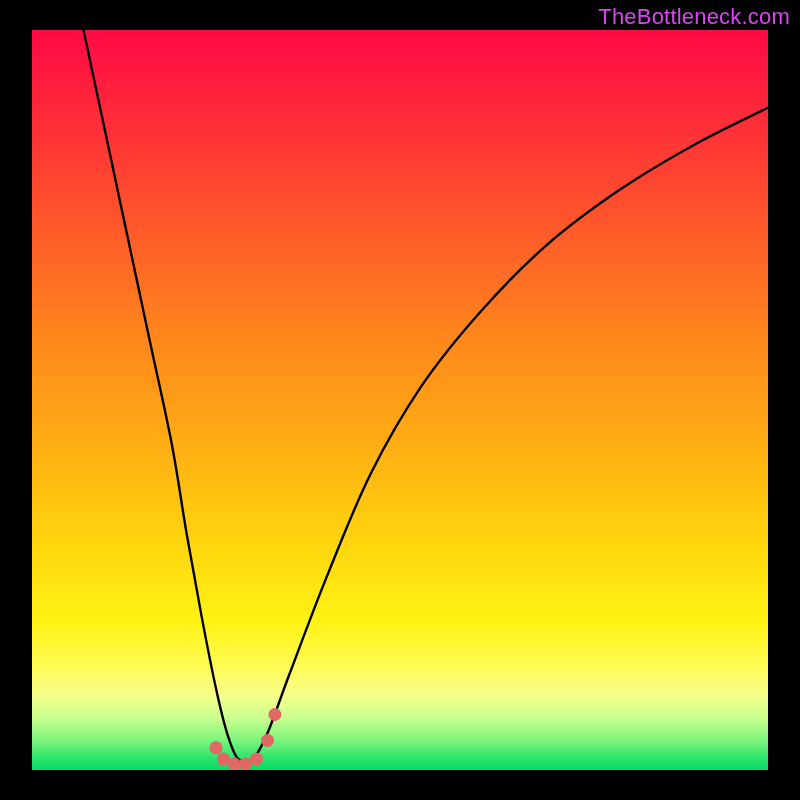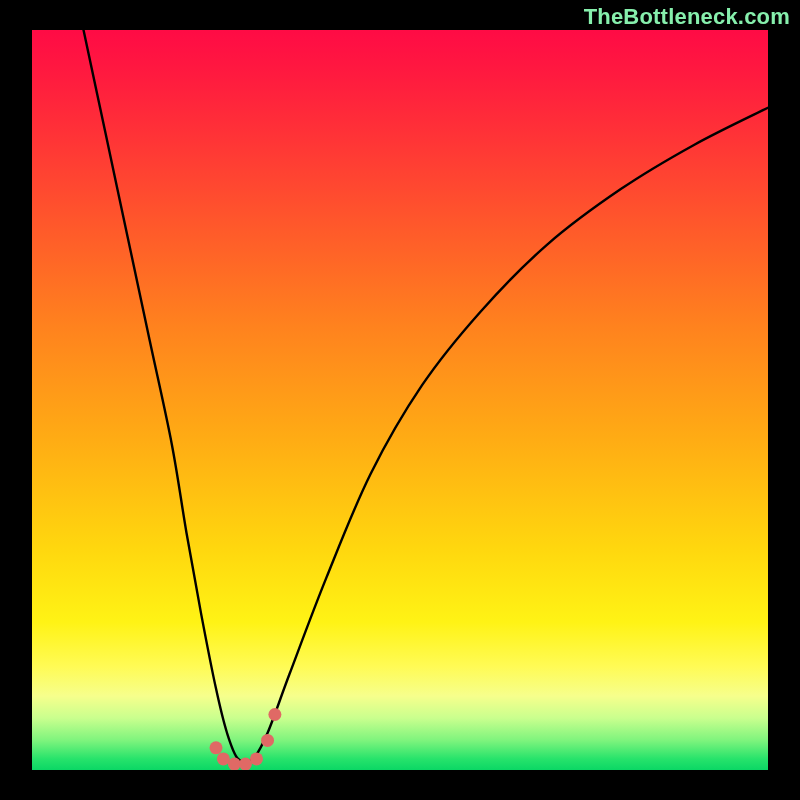--- a/index.html
+++ b/index.html
@@ -16,23 +16,23 @@
     left: 0;
     top: 0;
     width: 800px;
     height: 800px;
     background: #000;
   }
   .watermark {
     position: absolute;
     top: 4px;
     right: 10px;
-    color: #86efac;
+    color: #d946ef;
     font-size: 22px;
-    font-weight: 700;
+    font-weight: 400;
     letter-spacing: 0.2px;
     z-index: 5;
   }
   .plot {
     position: absolute;
     left: 32px;
     top: 30px;
     width: 736px;
     height: 740px;
     overflow: hidden;

